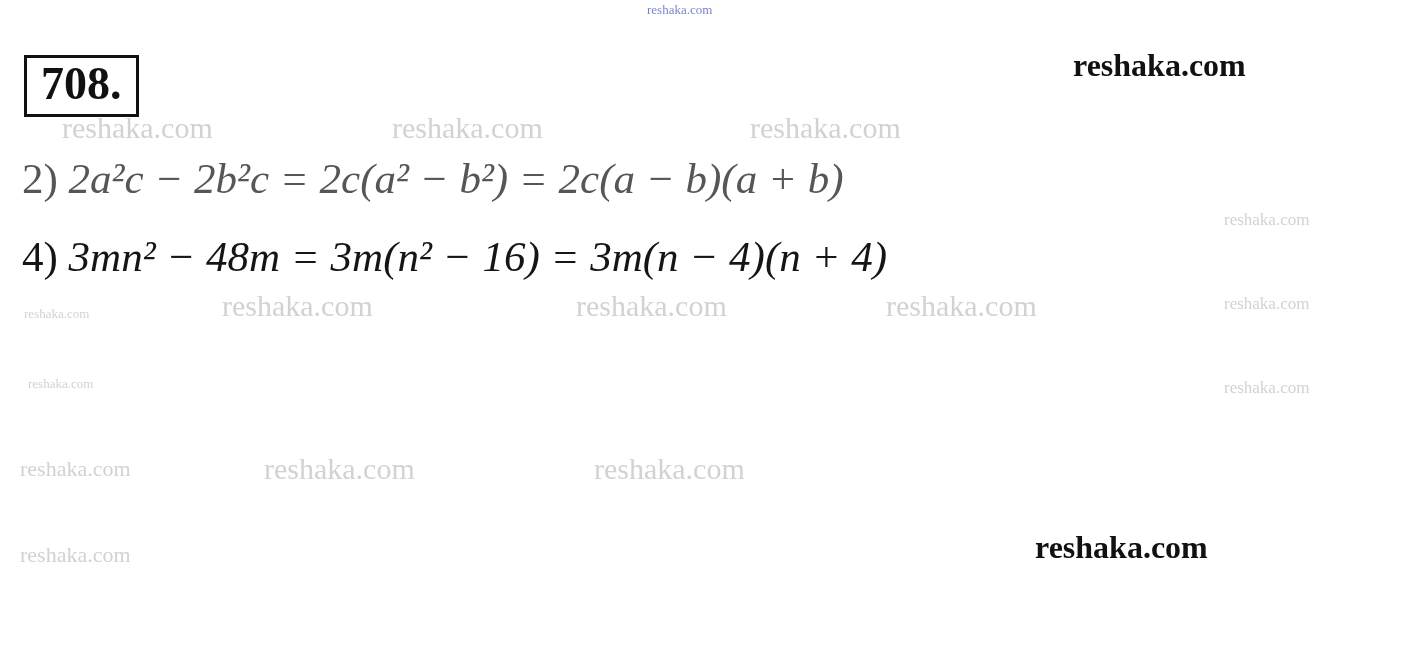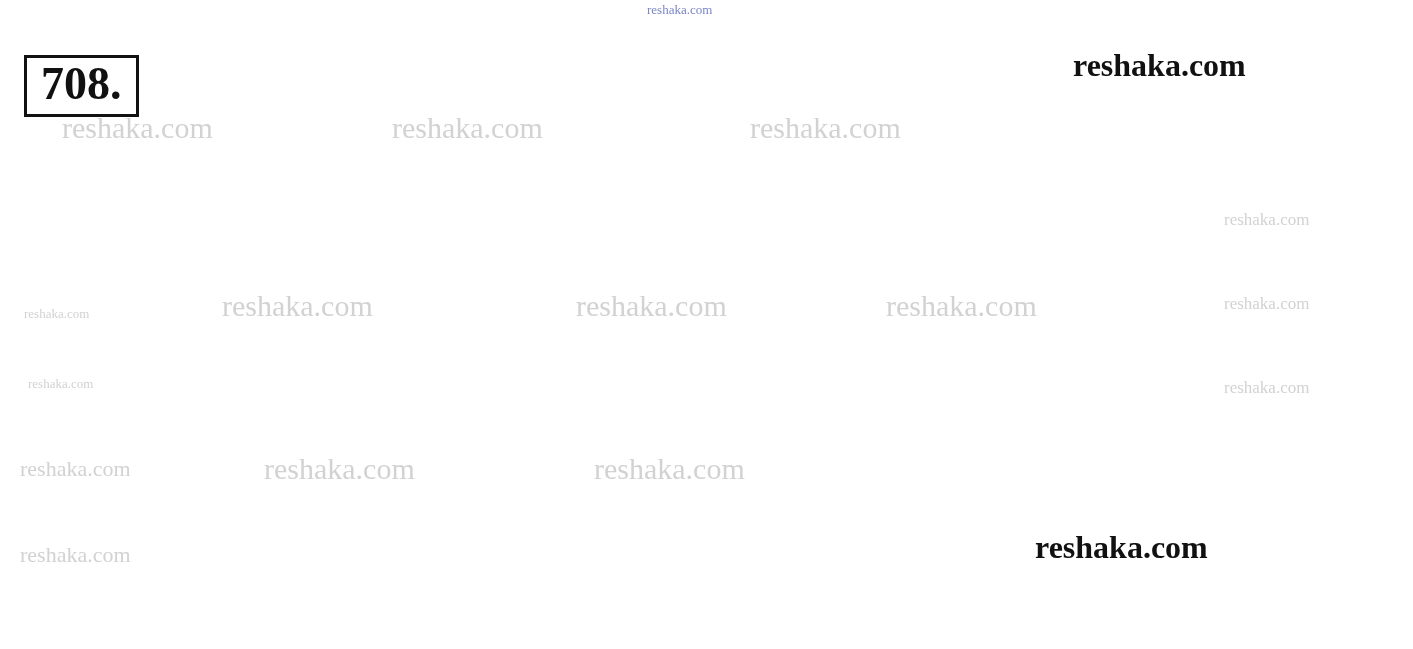--- a/index.html
+++ b/index.html
@@ -87,13 +87,21 @@
     <div class="wm grey" style="left: 20px; top: 456px; font-size: 22px;">reshaka.com</div>
     <div class="wm grey" style="left: 264px; top: 452px; font-size: 30px;">reshaka.com</div>
     <div class="wm grey" style="left: 594px; top: 452px; font-size: 30px;">reshaka.com</div>
     <div class="wm grey" style="left: 20px; top: 542px; font-size: 22px;">reshaka.com</div>
     <div class="wm dark" style="left: 1035px; top: 529px; font-size: 32px;">reshaka.com</div>
   </div>
 
 <div id="ex-number-box">708.</div>
 
 <div id="solution">
+  <div class="line fade-1">
+    <span class="num">2)</span>
+    <span>2a²c − 2b²c = 2c(a² − b²) = 2c(a − b)(a + b)</span>
+  </div>
+  <div class="line">
+    <span class="num">4)</span>
+    <span>3mn² − 48m = 3m(n² − 16) = 3m(n − 4)(n + 4)</span>
+  </div>
 </div>
 
 </body></html>

